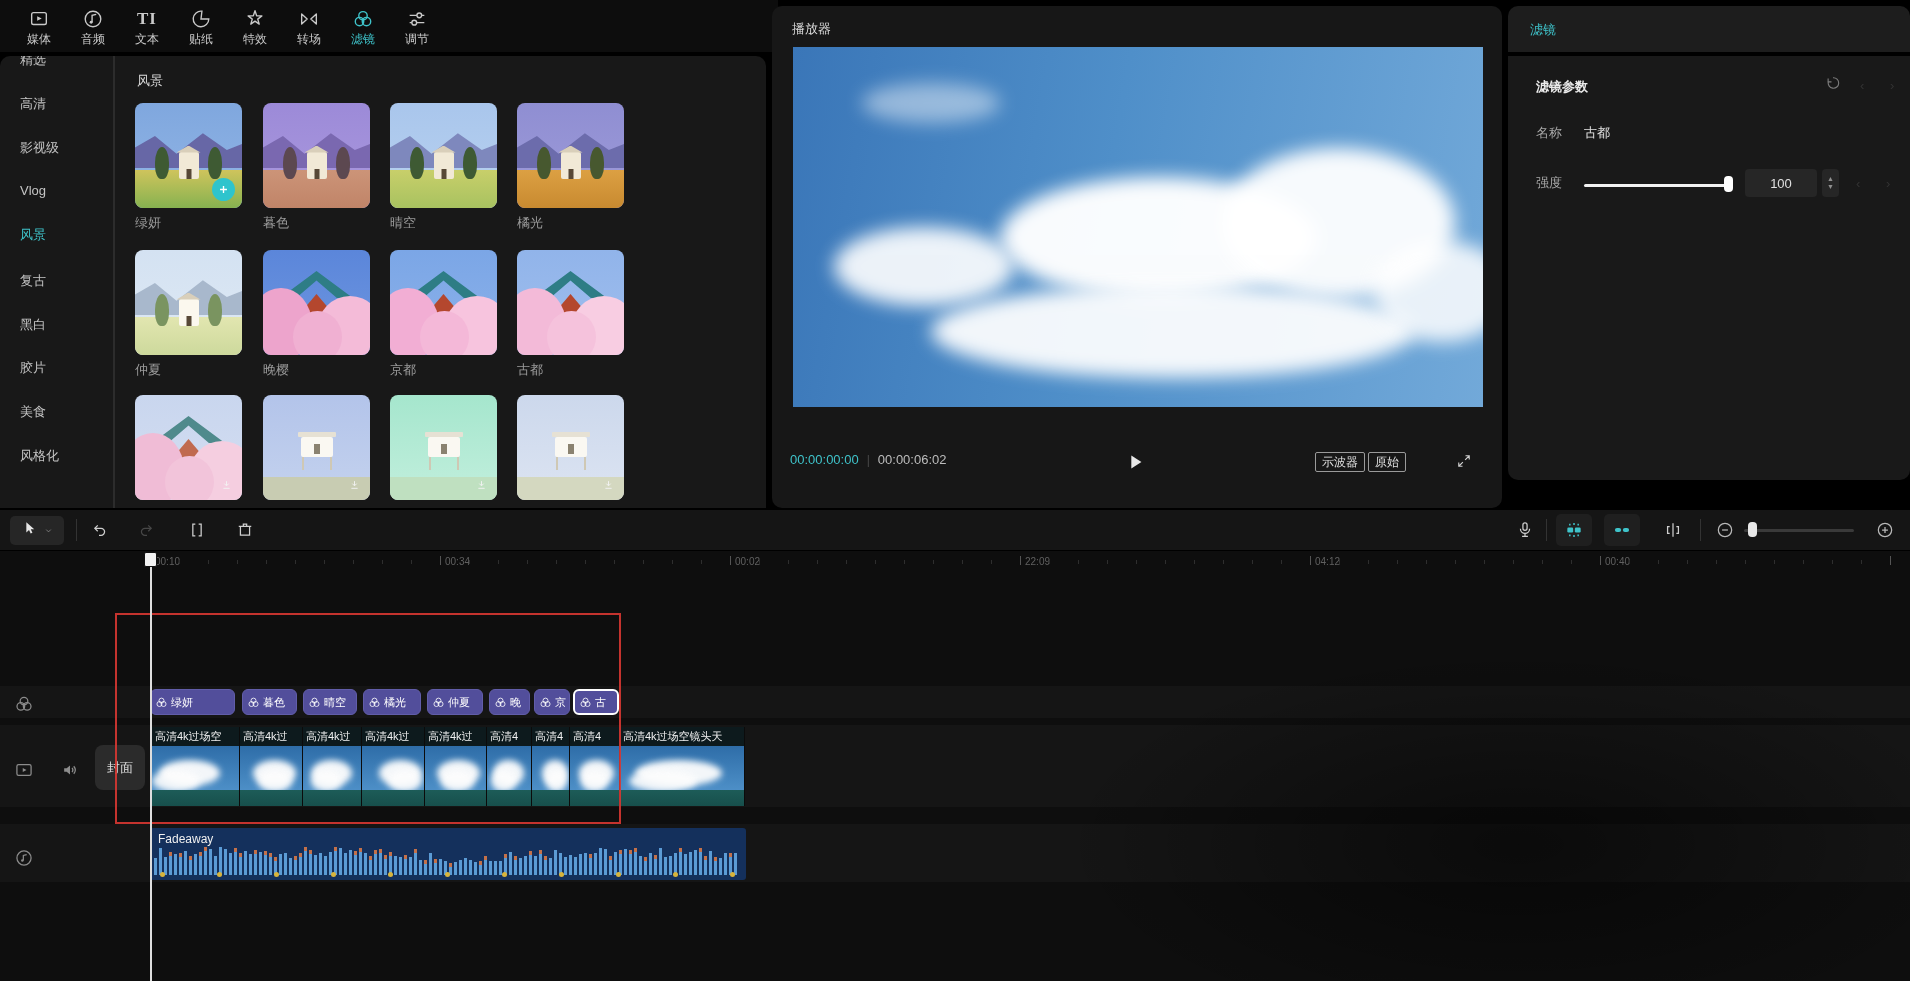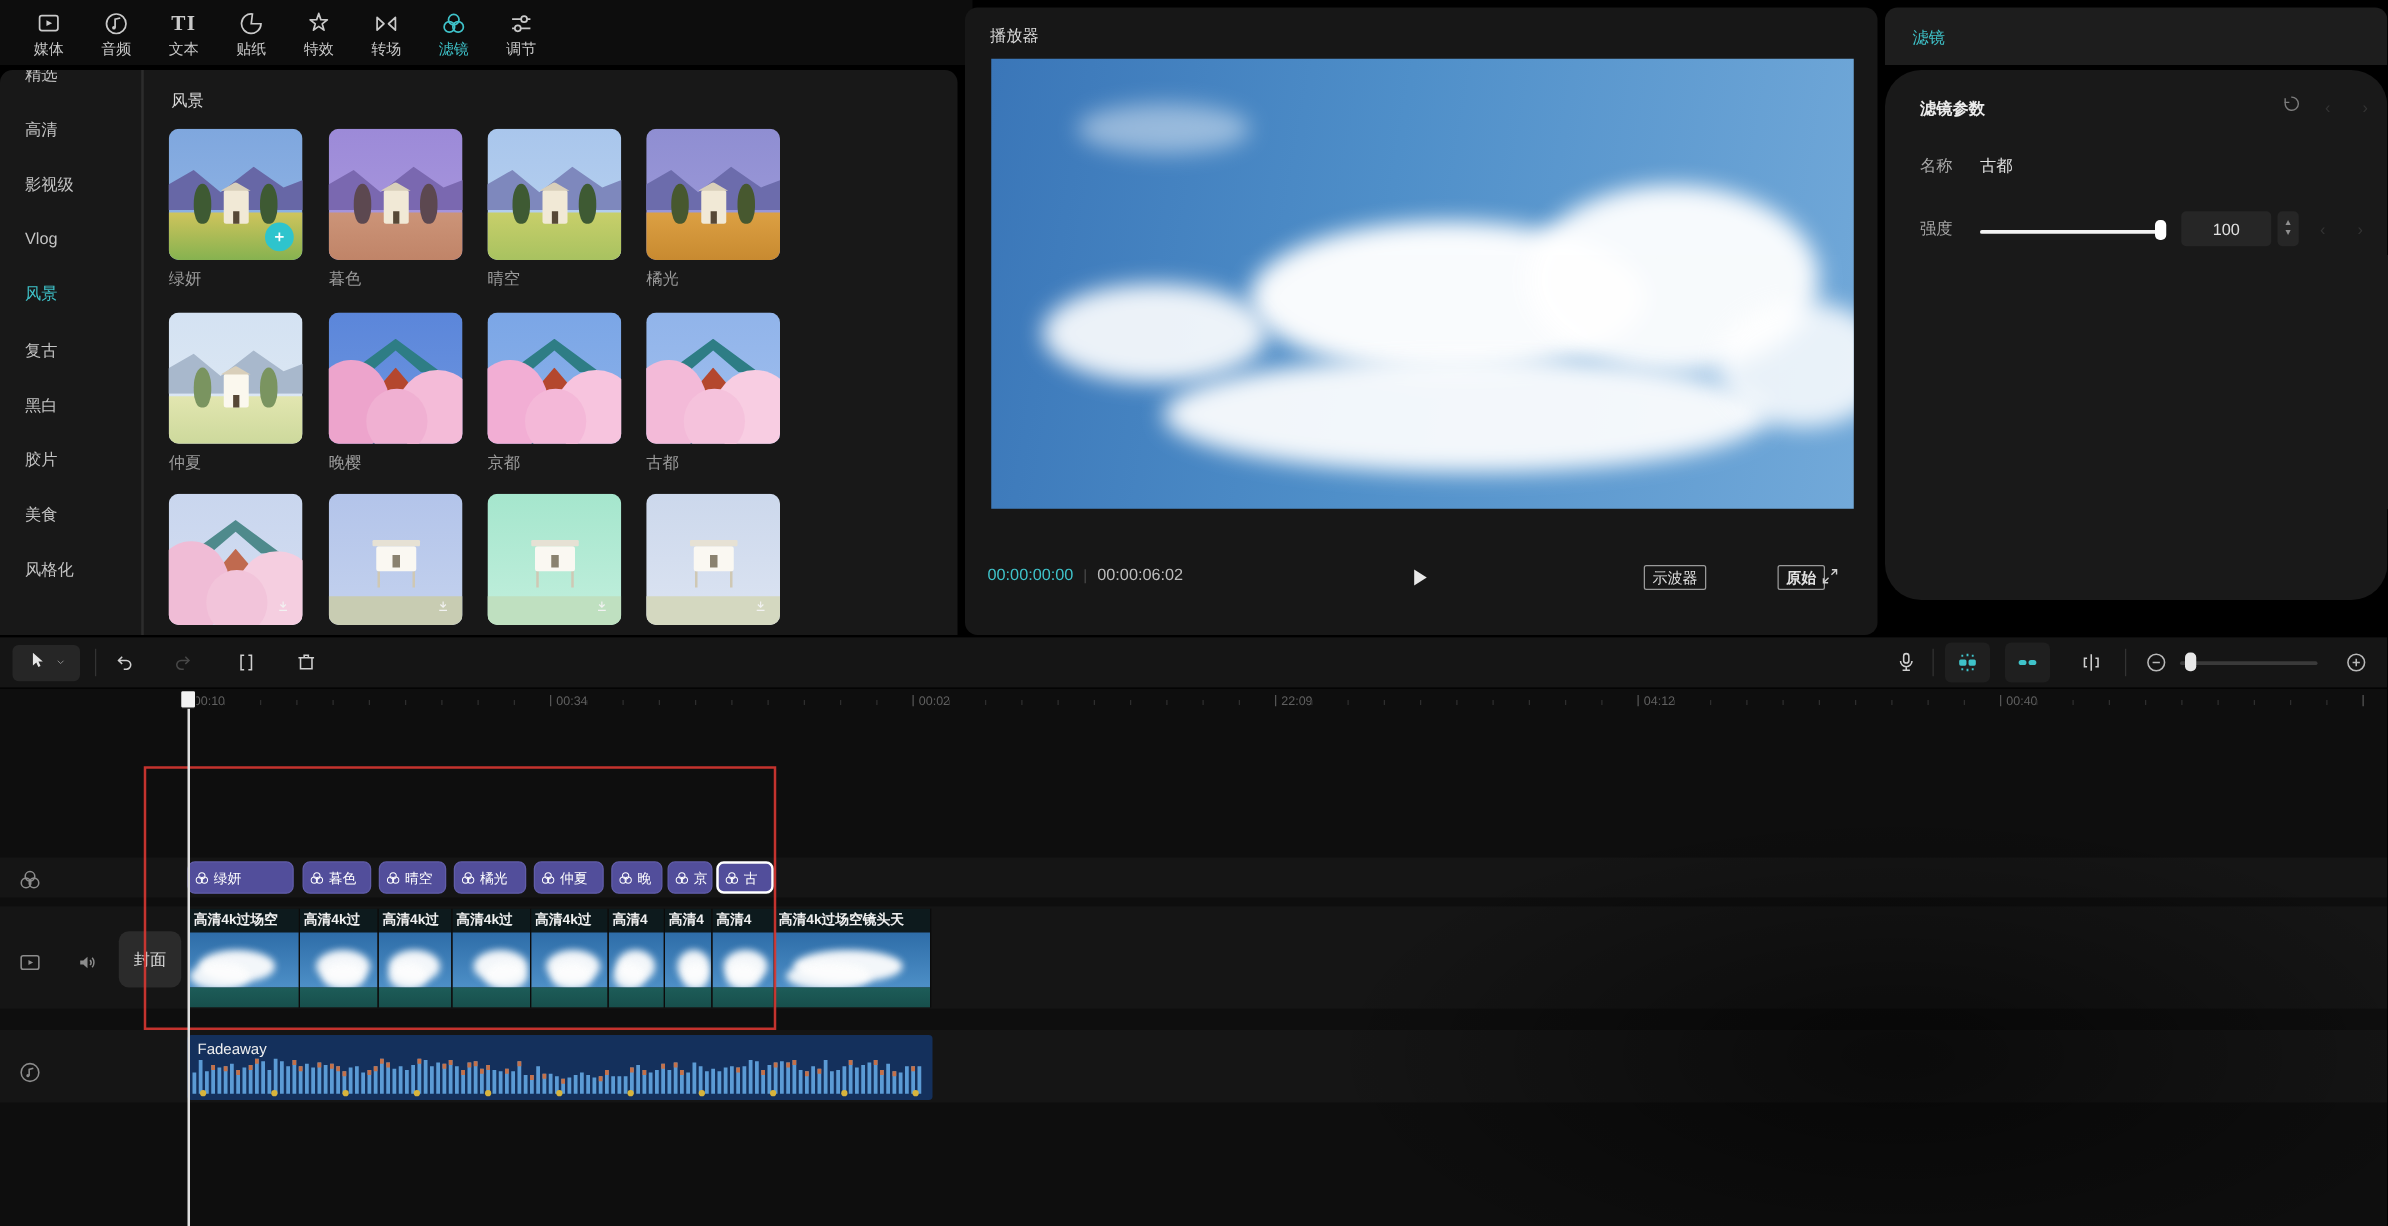--- a/index.html
+++ b/index.html
@@ -93,21 +93,21 @@
   .tick-minor{position:absolute;top:8px;width:1px;height:4px;background:#2e2e2e;}
   .row-strip{position:absolute;left:0;width:1910px;background:#151515;}
   .gutter-ic{position:absolute;width:24px;height:24px;display:flex;align-items:center;justify-content:center;color:#8c8c8c;}
   .cover-btn{position:absolute;left:95px;top:235px;width:50px;height:45px;background:#2b2b2b;border-radius:8px;color:#dedede;font-size:13px;display:flex;align-items:center;justify-content:center;}
   .red-rect{position:absolute;left:115px;top:103px;width:502px;height:207px;border:2px solid rgba(216,55,50,.9);z-index:30;pointer-events:none;}
   .playhead-line{position:absolute;left:150px;top:42px;width:2px;height:430px;background:#dedede;z-index:35;}
   .playhead-cap{position:absolute;left:144px;top:42px;width:11px;height:13px;background:#f2f2f2;border:1.5px solid #101010;border-radius:2px;z-index:36;}
   .fseg{position:absolute;top:179px;height:26px;border-radius:6px;background:#524e9b;border:1px solid #615da9;display:flex;align-items:center;gap:3px;padding-left:4px;box-sizing:border-box;overflow:hidden;color:#fff;z-index:10;}
   .fseg .fseg-label{font-size:11px;white-space:nowrap;}
   .fseg.selected{border:2px solid #fff;}
-  .vclip{position:absolute;top:217px;height:79px;overflow:hidden;border-right:1px solid #0b0b0b;box-sizing:border-box;z-index:9;font-weight:bold;}
+  .vclip{position:absolute;top:217px;height:79px;overflow:hidden;border-right:1px solid #0b0b0b;box-sizing:border-box;z-index:9;}
   .vclip .vlabel{position:absolute;left:0;right:0;top:0;height:19px;background:rgba(12,28,32,.82);color:#f0f0f0;font-size:11px;line-height:19px;padding-left:3px;white-space:nowrap;overflow:hidden;}
   .vclip .vthumb{position:absolute;left:0;right:0;top:19px;height:44px;background:linear-gradient(180deg,#2e6da8,#4d8fc7);overflow:hidden;}
   .vclip .tcloud{position:absolute;background:#fdfdfd;border-radius:50%;filter:blur(3px);}
   .vclip .vteal{position:absolute;left:0;right:0;top:63px;height:16px;background:linear-gradient(180deg,#1d5c58,#174f4c);}
   .aclip{position:absolute;left:150px;top:318px;width:596px;height:52px;background:#14305c;border-radius:3px;overflow:hidden;z-index:9;}
   .aclip .aname{position:absolute;left:8px;top:4px;font-size:12px;color:#f0f0f0;}
   .wave{position:absolute;left:4px;bottom:5px;right:4px;height:30px;display:flex;align-items:flex-end;gap:2px;}
   .wbar{width:3px;background:#5b9bd5;position:relative;}
   .wbar.orange:before{content:"";position:absolute;left:0;right:0;top:0;height:4px;background:#c4714a;}
   .adot{position:absolute;bottom:3px;width:5px;height:5px;border-radius:50%;background:#d8b43c;}
@@ -394,32 +394,32 @@
       <span class="t-total">00:00:06:02</span>
     </div>
     <div class="play-btn" id="playbtn">
         <svg viewBox="0 0 24 24" width="22" height="22">
           <g stroke="currentColor" fill="none" stroke-width="1.5">
             <path d="M8 5l11 7-11 7z" fill="#e8e8e8" stroke="none"></path>
           </g>
         </svg>
       </div>
     <div class="pbtn-box" style="left:543px;">示波器</div>
-    <div class="pbtn-box" style="left:650px;font-weight:bold;">原始</div>
+    <div class="pbtn-box" style="left:596px;">原始</div>
     <div class="fs-btn" id="fsbtn"><svg viewBox="0 0 24 24" width="18" height="18">
           <g stroke="currentColor" fill="none" stroke-width="1.5">
             <path d="M14 5h5v5M19 5l-5.5 5.5M10 19H5v-5M5 19l5.5-5.5"></path>
           </g>
         </svg></div>
   </div>
 
   <div class="insp-head">
     <div class="insp-title">滤镜</div>
   </div>
-  <div class="insp-body" style="position:absolute;border-radius:29px;">
+  <div class="insp-body" style="position:absolute;">
     <div style="position:relative;width:100%;height:100%;">
       <div class="insp-sec">滤镜参数</div>
       <div class="insp-reset" id="resetic"><svg viewBox="0 0 24 24" width="18" height="18">
             <g stroke="currentColor" fill="none" stroke-width="1.5">
               <path d="M5.5 6v4.5H10"></path>
               <path d="M5.8 10.2A7 7 0 1 0 12 5"></path>
             </g>
           </svg></div>
       <div class="chev-dim" style="left:352px;top:22px;">‹</div>
       <div class="chev-dim" style="left:382px;top:22px;">›</div>

